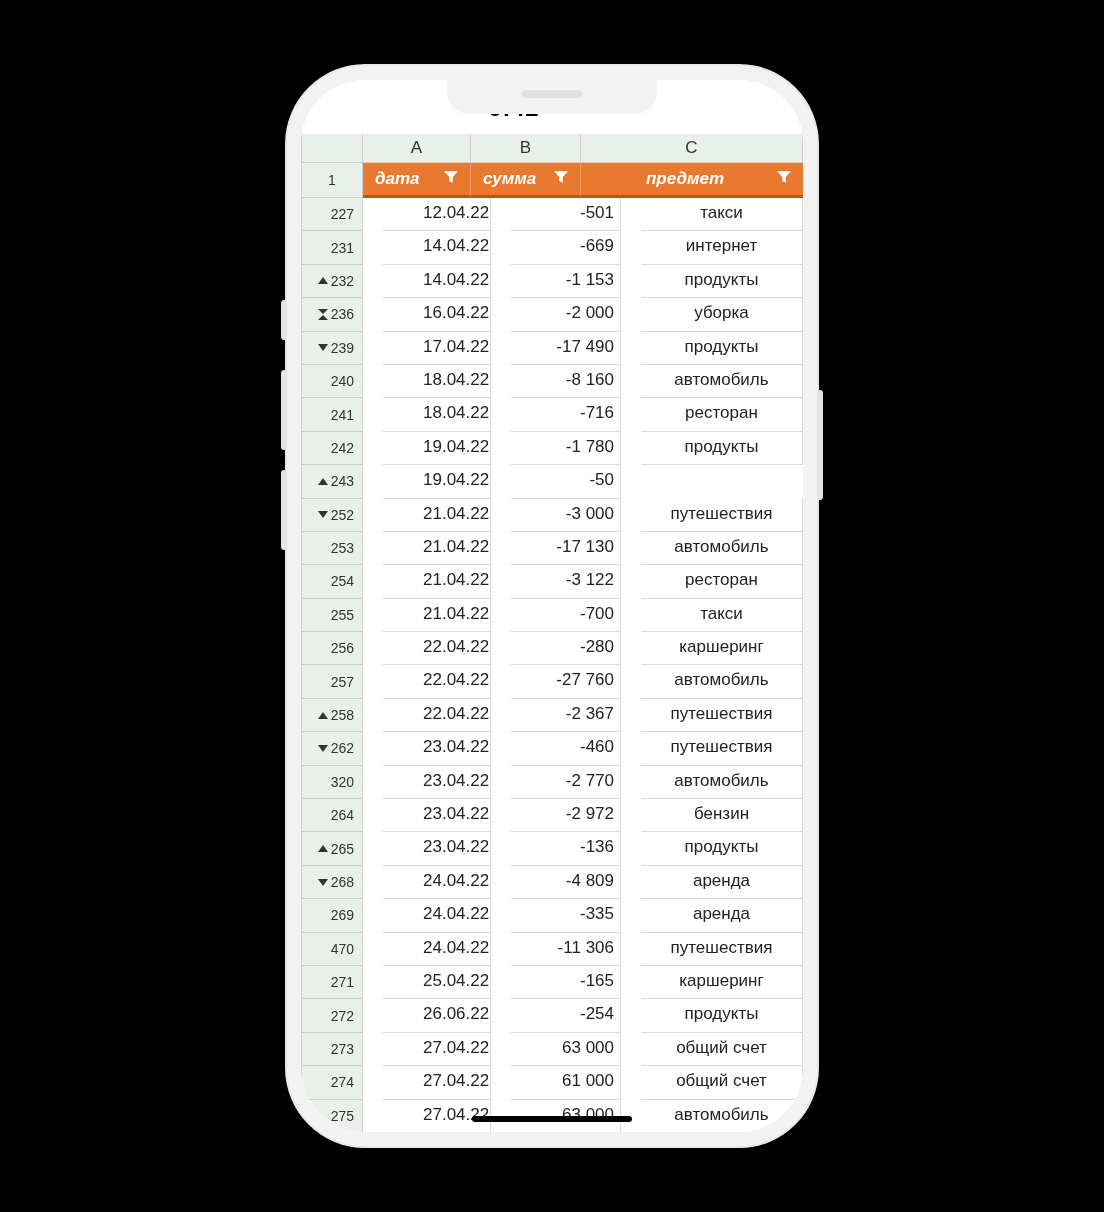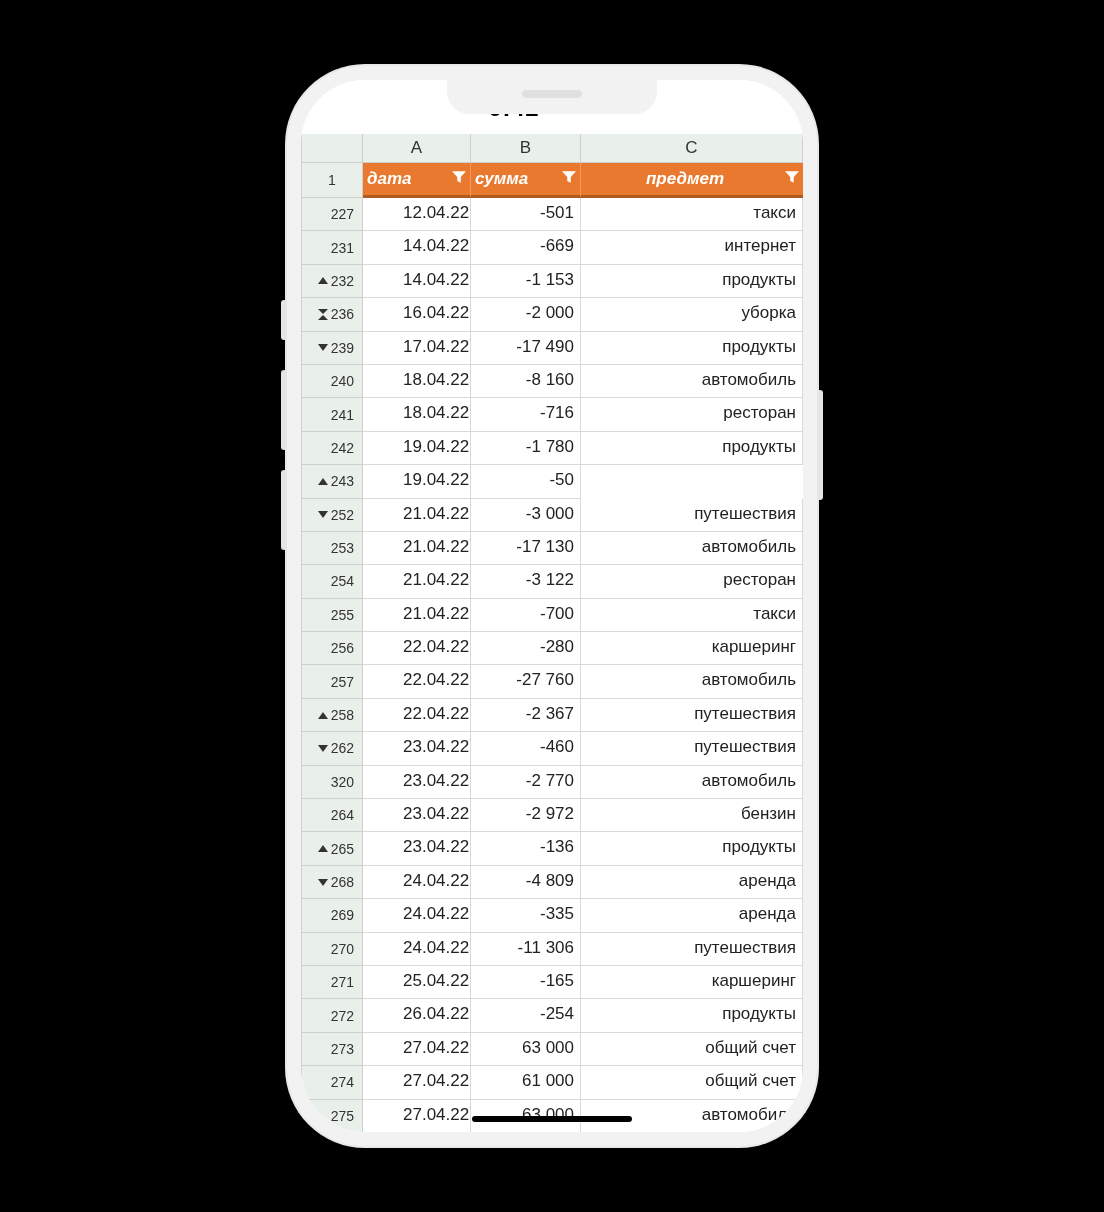--- a/index.html
+++ b/index.html
@@ -134,52 +134,53 @@
     text-align: center;
     justify-content: center;
     font-weight: 500;
     padding: 6px 4px;
   }
   .hcell {
     background: #e8792e;
     color: #fff;
     font-style: italic;
     font-weight: 600;
-    padding: 6px 4px;
+    padding: 6px 12px;
     border-bottom: 3px solid #b15a1f;
     display: flex;
     align-items: center;
     justify-content: space-between;
   }
   .hcell.left  { border-right: 1px solid rgba(255,255,255,0.25); }
   .hcell.mid   { border-right: 1px solid rgba(255,255,255,0.25); }
   .hcell .flabel { flex: 1; text-align: left; }
   .hcell.mid .flabel { text-align: left; }
   .hcell.last .flabel { text-align: center; }
   .filter-icon {
     width: 14px; height: 14px;
   }
 
   .data-row {
     display: grid;
     grid-template-columns: 62px 108px 110px 1fr;
     height: 33.4px;
+    gap: 20px;
   }
   .cell {
     border: 1px solid #d9d9d9;
     border-top: none;
     border-left: none;
     padding: 5px 6px;
     white-space: nowrap;
     overflow: hidden;
     font-size: 17px;
   }
   .cell.a { text-align: right; padding-left: 40px; }
   .cell.b { text-align: right; }
-  .cell.c { text-align: right; }
+  .cell.c { text-align: center; }
 
   .tri {
     display: inline-block;
     width: 0; height: 0;
   }
   .tri-up {
     border-left: 5px solid transparent;
     border-right: 5px solid transparent;
     border-bottom: 7px solid #333;
   }
@@ -482,39 +483,39 @@
           <div class="data-row">
             <div class="rownum">
               <span>269</span>
             </div>
             <div class="cell a">24.04.22</div>
             <div class="cell b">-335</div>
             <div class="cell c">аренда</div>
           </div>
           <div class="data-row">
             <div class="rownum">
-              <span>270</span>
+              <span>470</span>
             </div>
             <div class="cell a">24.04.22</div>
             <div class="cell b">-11 306</div>
             <div class="cell c">путешествия</div>
           </div>
           <div class="data-row">
             <div class="rownum">
               <span>271</span>
             </div>
             <div class="cell a">25.04.22</div>
             <div class="cell b">-165</div>
             <div class="cell c">каршеринг</div>
           </div>
           <div class="data-row">
             <div class="rownum">
               <span>272</span>
             </div>
-            <div class="cell a">26.04.22</div>
+            <div class="cell a">26.06.22</div>
             <div class="cell b">-254</div>
             <div class="cell c">продукты</div>
           </div>
           <div class="data-row">
             <div class="rownum">
               <span>273</span>
             </div>
             <div class="cell a">27.04.22</div>
             <div class="cell b">63 000</div>
             <div class="cell c">общий счет</div>

